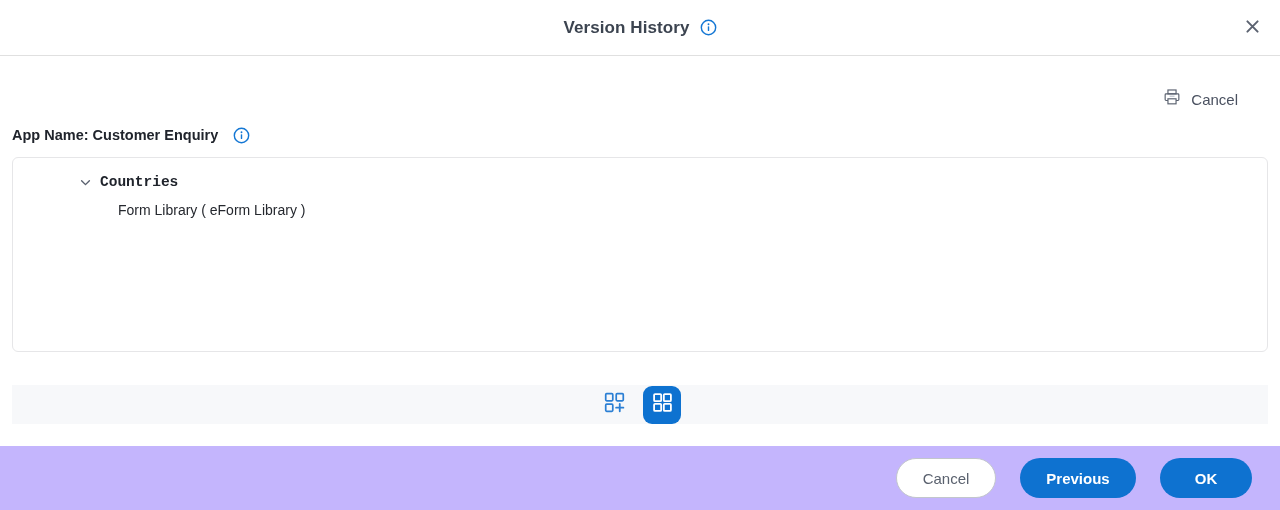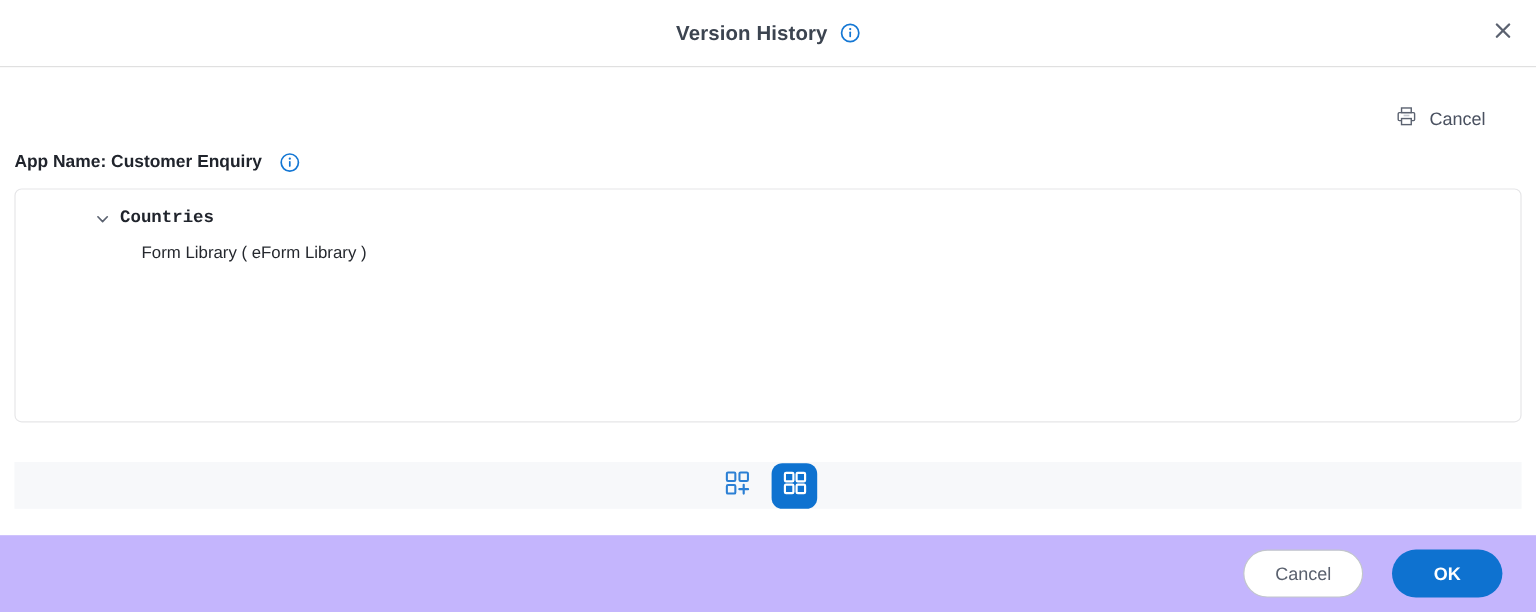--- a/index.html
+++ b/index.html
@@ -280,16 +280,17 @@
           <rect x="2.2" y="12.4" width="7.4" height="7.4" rx="1" fill="none" stroke="#ffffff" stroke-width="1.9"></rect>
           <rect x="12.4" y="12.4" width="7.4" height="7.4" rx="1" fill="none" stroke="#ffffff" stroke-width="1.9"></rect>
         </svg>
       </span>
     </div>
 
   </div>
 
   <div class="dlg-footer">
     <button class="btn btn-cancel">Cancel</button>
+    <button class="btn btn-primary">Previous</button>
     <button class="btn btn-primary btn-ok">OK</button>
   </div>
 
 </div>
 
 </body></html>

